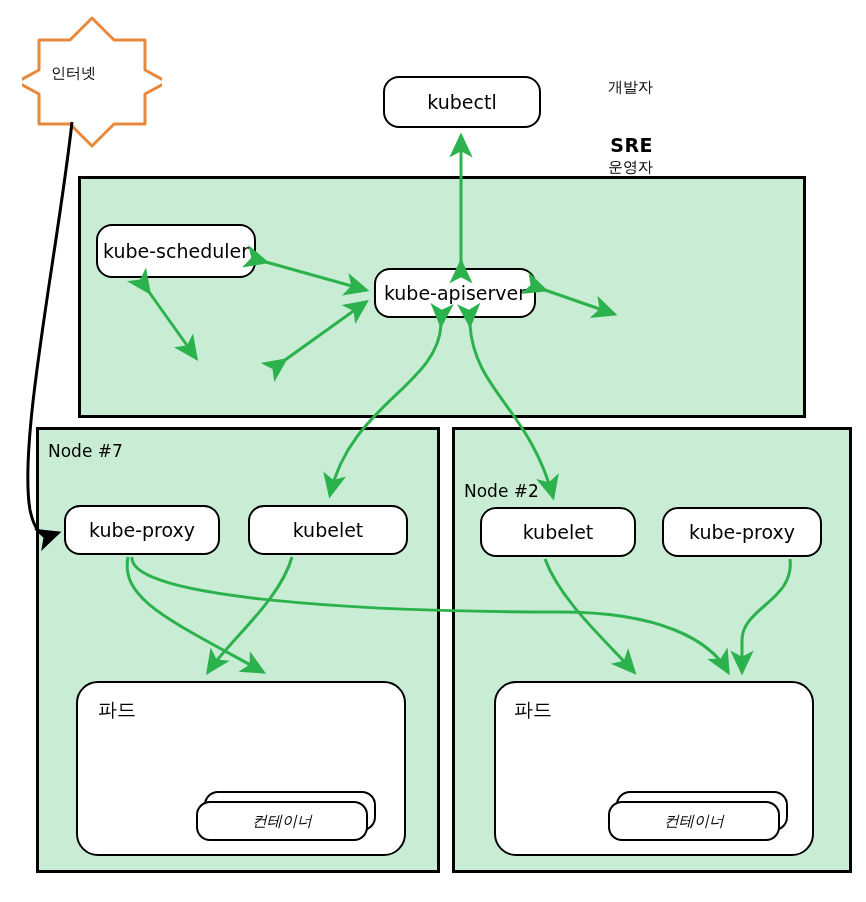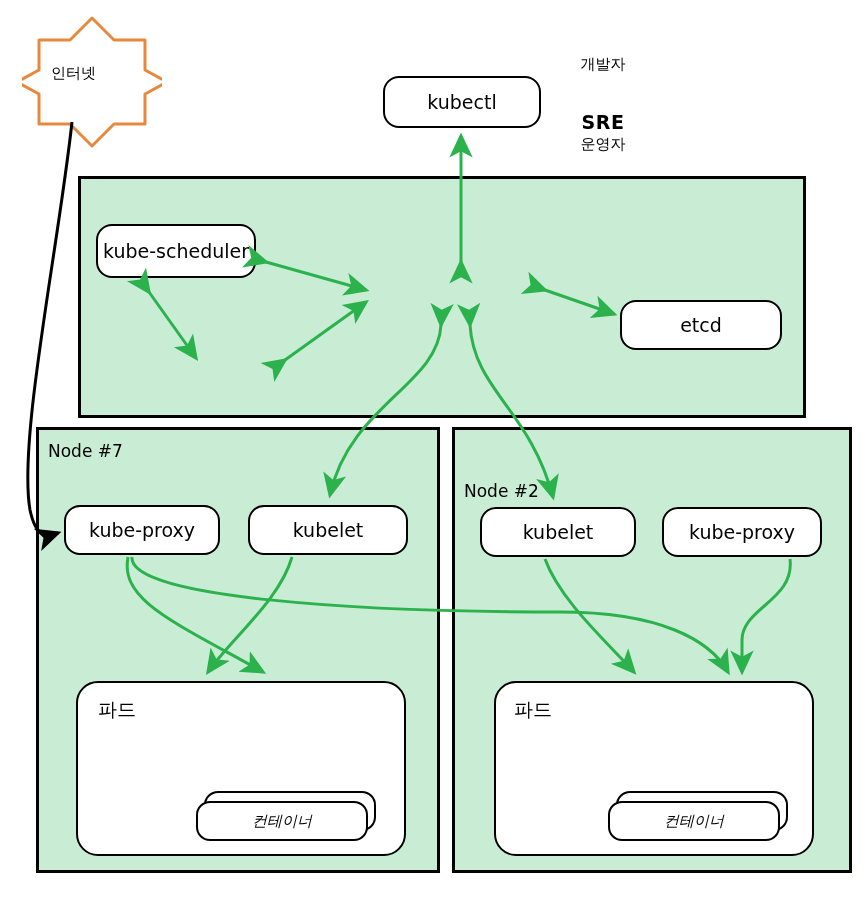--- a/index.html
+++ b/index.html
@@ -44,33 +44,33 @@
 
   <div class="star-wrap" style="left:22px;top:12px;width:140px;height:140px;">
     <svg width="140" height="140" viewBox="0 0 140 140">
       <polygon points="70,6 92,28 123,28 123,58 145,70 123,82 123,112 92,112 70,134 48,112 17,112 17,82 -5,70 17,58 17,28 48,28" fill="#ffffff" stroke="#e8883c" stroke-width="3" stroke-linejoin="round"></polygon>
     </svg>
   </div>
   <div class="star-label" style="left:51px;top:64px;">인터넷</div>
 
   <div class="nbox" style="left:383px;top:76px;width:158px;height:52px;">kubectl</div>
 
-  <div class="sidetext" style="left:553px;top:55px;width:100px;">
+  <div class="sidetext" style="left:553px;top:78px;width:100px;text-align:right;">
     <div>개발자</div>
     <div class="strong">SRE</div>
     <div>운영자</div>
   </div>
 
   <div class="region" style="left:78px;top:176px;width:728px;height:242px;"></div>
 
   <div class="nbox" style="left:96px;top:224px;width:160px;height:54px;text-align:center;">kube-scheduler</div>
 
 
+  <div class="nbox" style="left:374px;top:268px;width:162px;height:50px;">kube-apiserver</div>
 
-  <div class="nbox" style="left:620px;top:300px;width:162px;height:50px;">etcd</div>
 
   <div class="region" style="left:36px;top:427px;width:404px;height:446px;"></div>
   <div class="region-label" style="left:48px;top:441px;">Node #7</div>
 
   <div class="nbox" style="left:64px;top:505px;width:156px;height:50px;">kube-proxy</div>
   <div class="nbox" style="left:248px;top:505px;width:160px;height:50px;">kubelet</div>
 
   <div class="pod" style="left:76px;top:681px;width:330px;height:175px;"></div>
   <div class="pod-label" style="left:98px;top:697px;">파드</div>
   <div class="cstack" style="left:196px;top:791px;width:184px;height:54px;">

